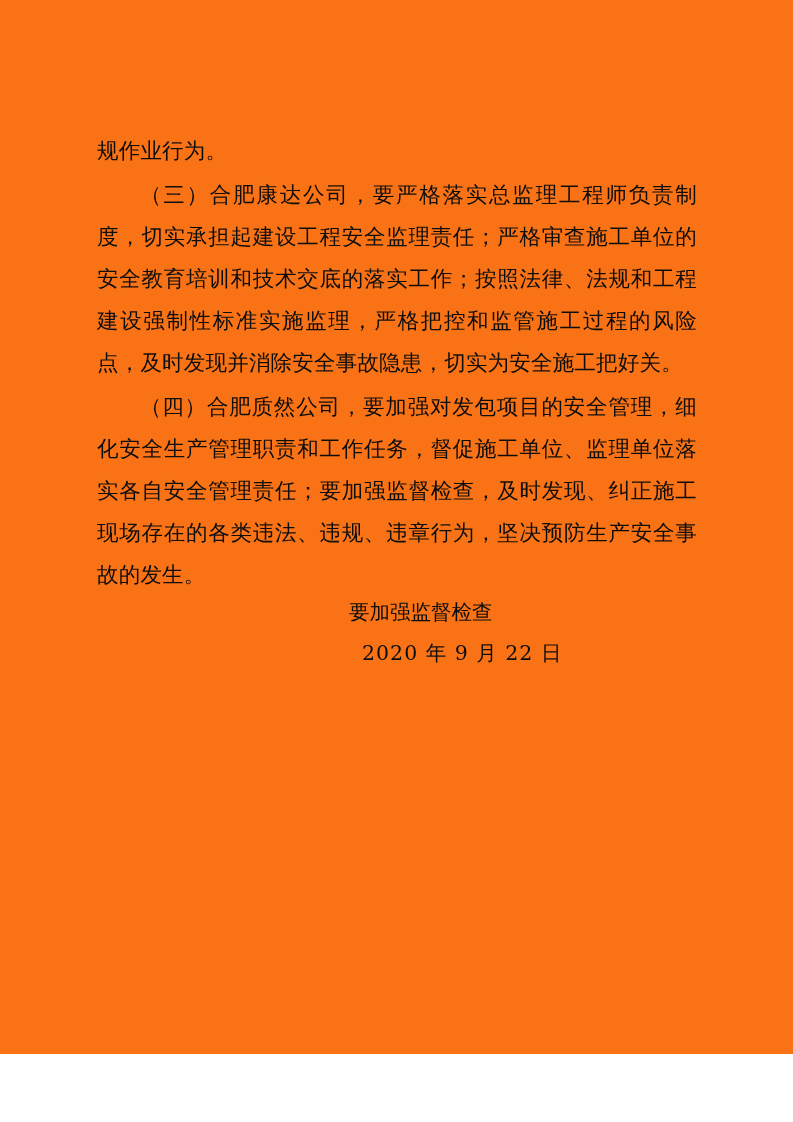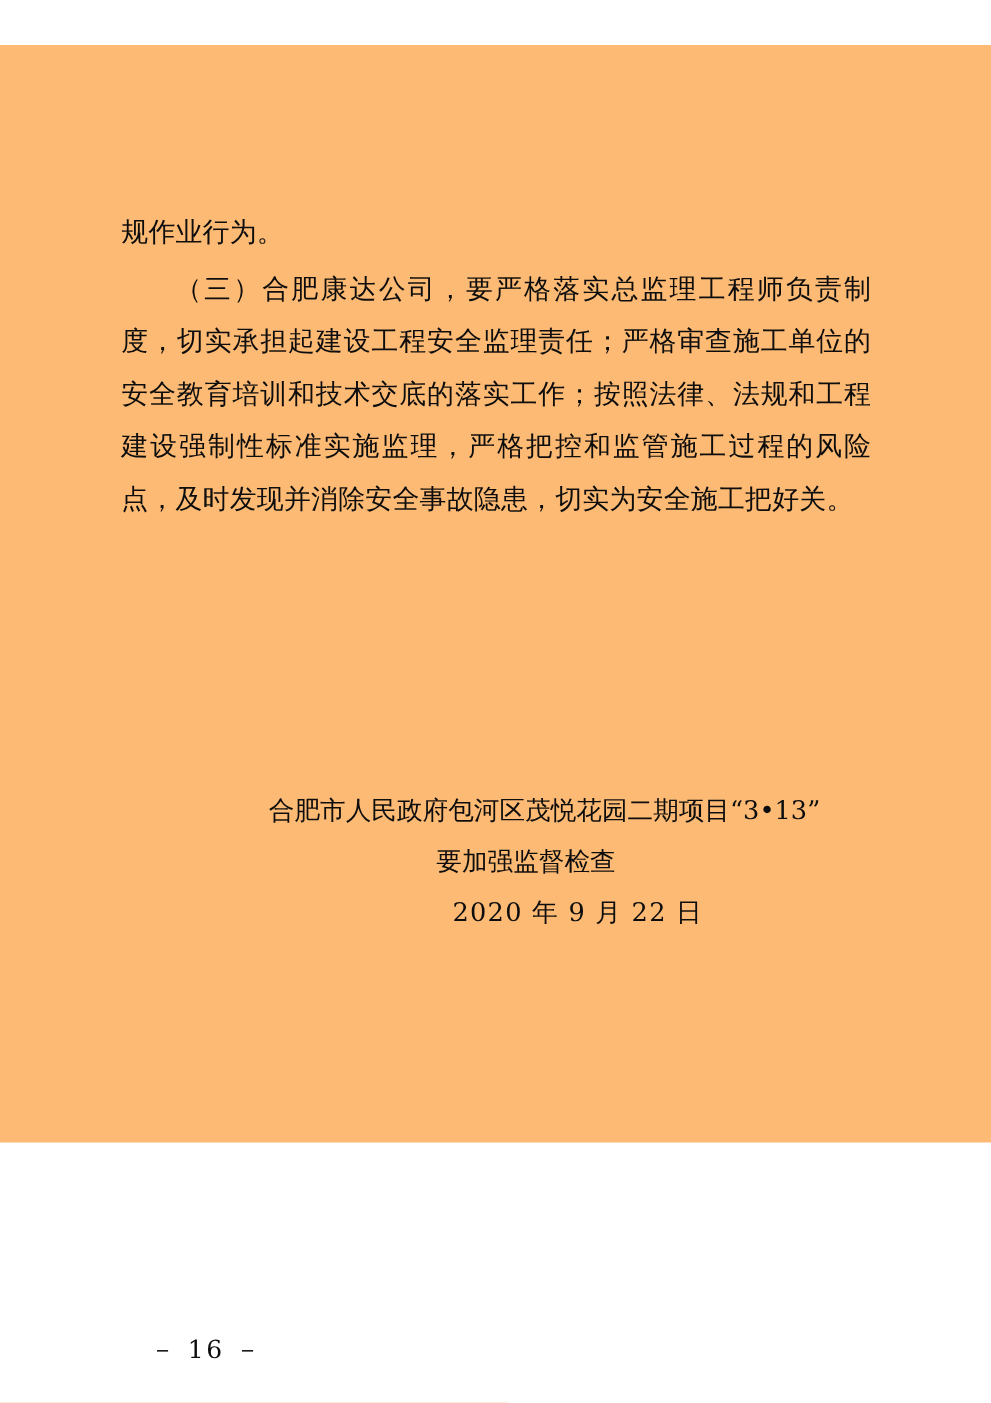--- a/index.html
+++ b/index.html
@@ -13,23 +13,22 @@
     position: relative;
     font-family: "DejaVu Serif", "Liberation Serif", serif;
     color: #000000;
     overflow: hidden;
   }
   .page {
     position: absolute;
     left: 0;
     top: 0;
     width: 793px;
-    height: 878px;
-    background: #fdba74;
-    margin-top: 36px;
+    height: 1054px;
+    background: #f97316;
   }
   .content {
     position: absolute;
     left: 97px;
     top: 130px;
     width: 600px;
   }
   p.para {
     margin: 0 0 2px 0;
     font-size: 21.5px;
@@ -74,23 +73,22 @@
   }
 </style>
 </head>
 <body>
 
 <div class="page">
 
   <div class="content">
     <p class="para">规作业行为。</p>
     <p class="para indent">（三）合肥康达公司，要严格落实总监理工程师负责制度，切实承担起建设工程安全监理责任；严格审查施工单位的安全教育培训和技术交底的落实工作；按照法律、法规和工程建设强制性标准实施监理，严格把控和监管施工过程的风险点，及时发现并消除安全事故隐患，切实为安全施工把好关。</p>
+    <p class="para indent">（四）合肥质然公司，要加强对发包项目的安全管理，细化安全生产管理职责和工作任务，督促施工单位、监理单位落实各自安全管理责任；要加强监督检查，及时发现、纠正施工现场存在的各类违法、违规、违章行为，坚决预防生产安全事故的发生。</p>
   </div>
 
   <div class="sign-block">
-    <div class="sign-line-1">合肥市人民政府包河区茂悦花园二期项目“3•13”</div>
     <div class="sign-line-2">要加强监督检查</div>
     <div class="sign-line-3">2020 年 9 月 22 日</div>
   </div>
 
-  <div class="page-number">－ 16 －</div>
 
 </div>
 
 </body></html>

